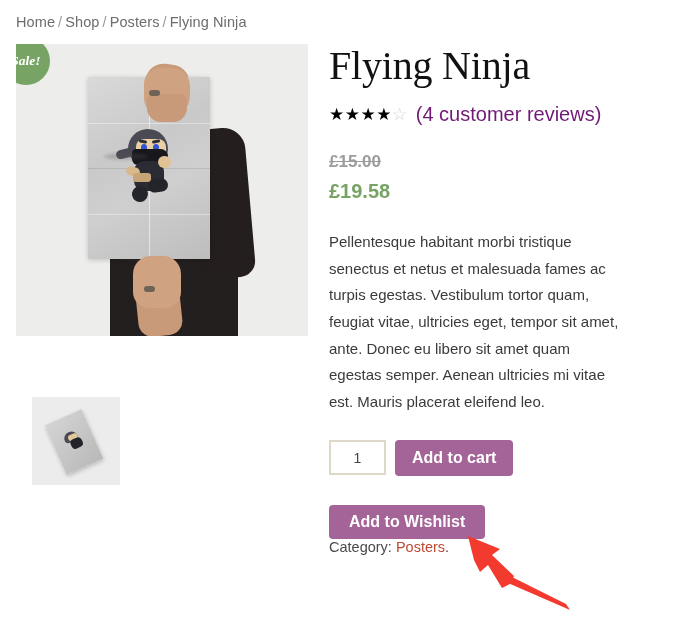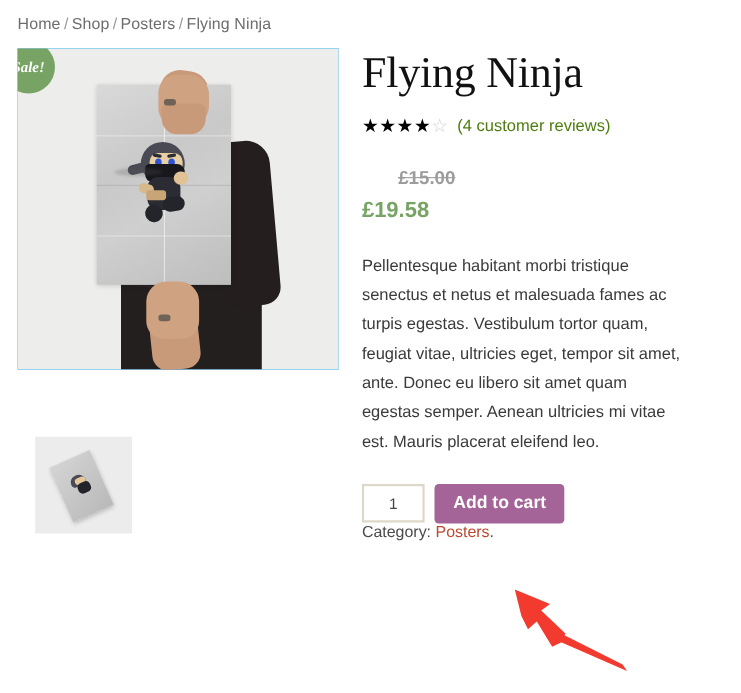--- a/index.html
+++ b/index.html
@@ -258,35 +258,34 @@
   .stars {
     font-size: 17px;
     letter-spacing: .5px;
     line-height: 1;
     color: #000000;
     white-space: nowrap;
   }
   .stars .empty { color: #d3d3d3; }
   .review-link {
     margin-left: 8px;
-    font-size: 15px;
-    color: #4d7c0f;
+    font-size: 20px;
+    color: #701a75;
     text-decoration: none;
     cursor: pointer;
   }
 
   .price-block { margin-top: 26px; }
   .price-old {
     display: block;
     font-size: 17px;
     color: #9c9c9c;
     text-decoration: line-through;
     font-weight: 700;
     line-height: 1.25;
-    margin-left: 33px;
   }
   .price-new {
     display: block;
     margin-top: 7px;
     font-size: 20px;
     font-weight: 700;
     color: #77a464;
     line-height: 1.2;
   }
 
@@ -430,20 +429,21 @@
       <span class="price-new">£19.58</span>
     </div>
 
     <p class="description">Pellentesque habitant morbi tristique senectus et netus et malesuada fames ac turpis egestas. Vestibulum tortor quam, feugiat vitae, ultricies eget, tempor sit amet, ante. Donec eu libero sit amet quam egestas semper. Aenean ultricies mi vitae est. Mauris placerat eleifend leo.</p>
 
     <div class="cart-row">
       <input class="qty-input" type="text" value="1" style="">
       <button class="btn add-cart-btn">Add to cart</button>
     </div>
 
+    <button class="btn wishlist-btn">Add to Wishlist</button>
 
     <div class="category-line">
       <span>Category:</span>
       <a class="category-link">Posters</a><span>.</span>
     </div>
   </div>
 
   <svg class="annot-arrow" viewBox="0 0 120 90">
     <polygon points="2,12 34,25 26,31 48,52 44,60 36,64 22,41 14,48 8,36" fill="#f33a2e" transform="translate(6,4)"></polygon>
     <polygon points="40,58 104,86 100,80 44,52" fill="#f33a2e" transform="translate(6,4)"></polygon>

